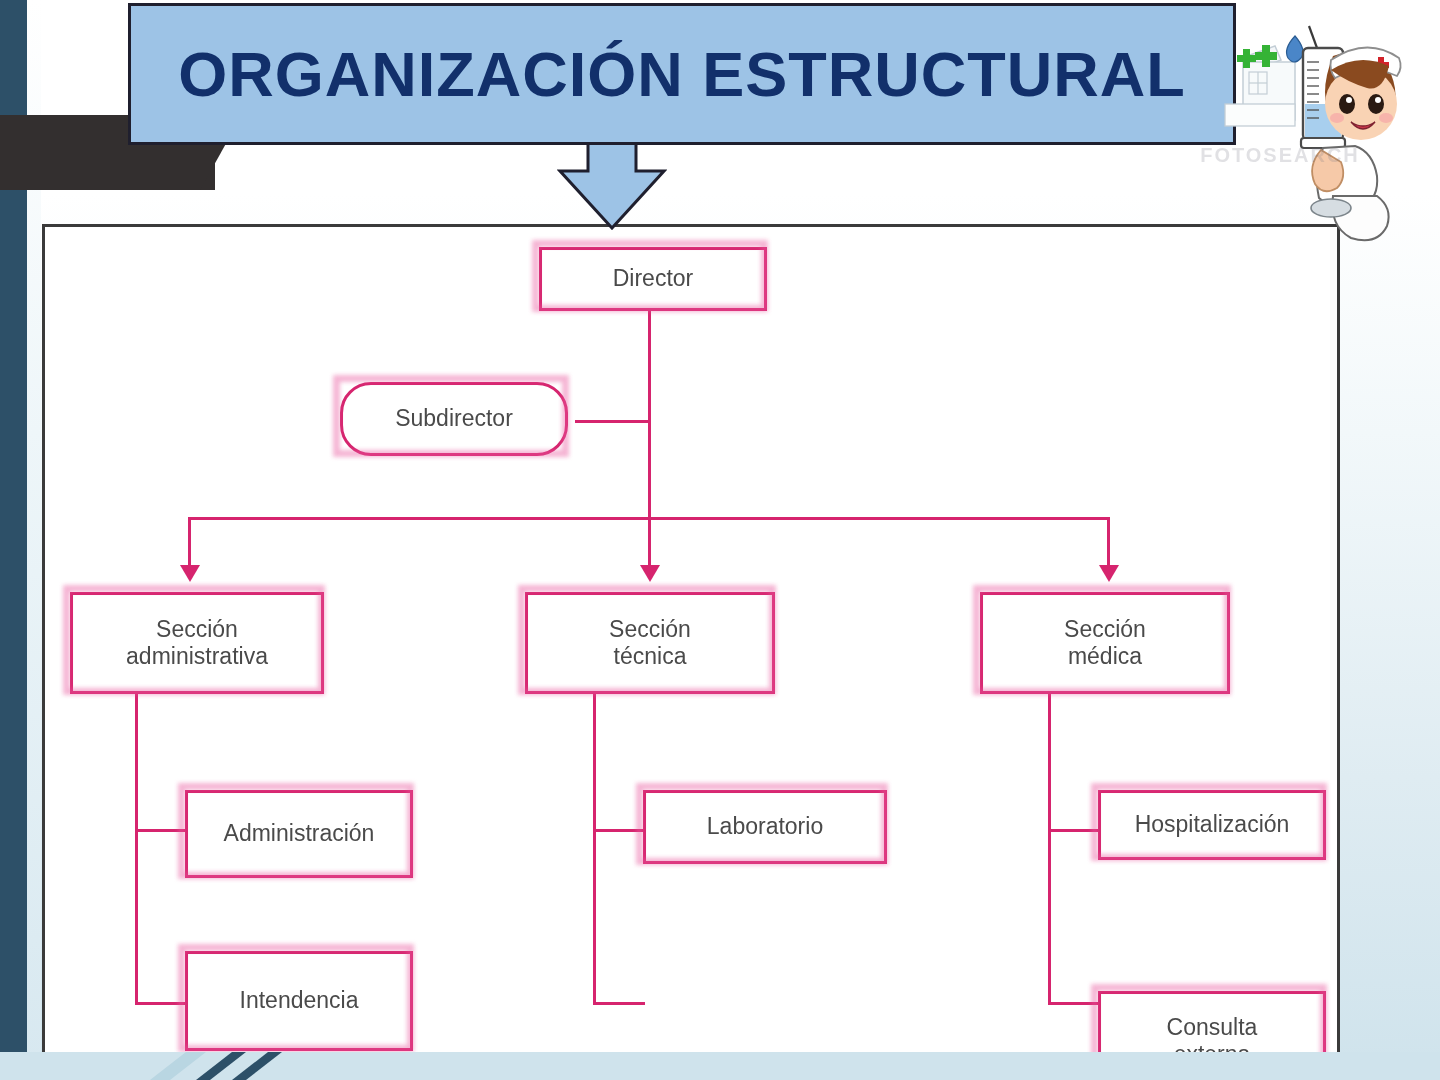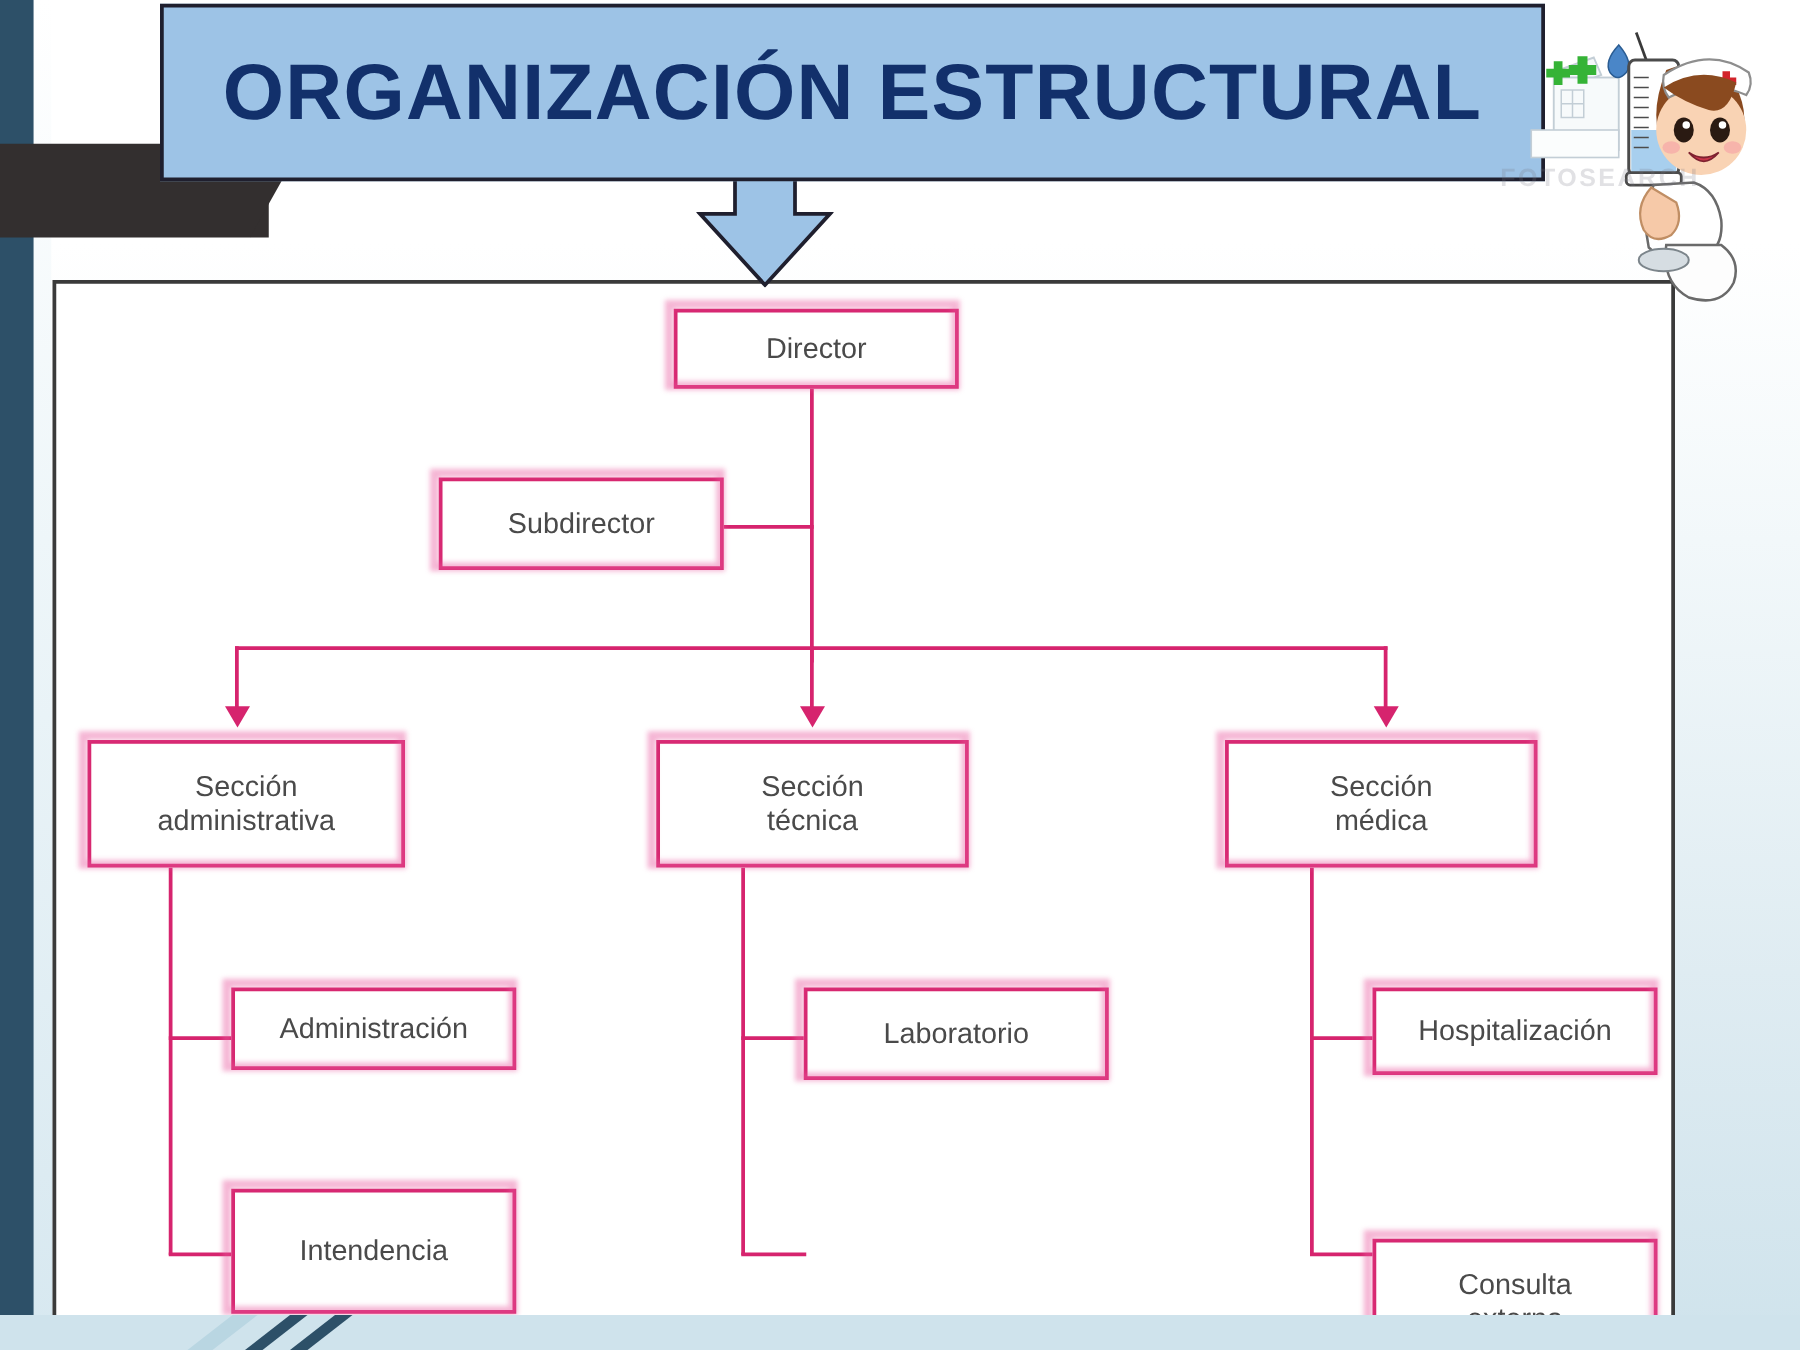--- a/index.html
+++ b/index.html
@@ -94,21 +94,21 @@
     text-align: center;
     font-size: 31px;
     font-weight: bold;
     font-style: italic;
     color: #35b336;
     letter-spacing: -1px;
     text-shadow: 1px 1px 0 #1d7a1e;
   }
   .clipart-watermark {
     position: absolute;
-    left: 10px; top: 132px;
+    left: 10px; top: 144px;
     width: 230px;
     text-align: center;
     font-size: 20px;
     font-weight: bold;
     letter-spacing: 2px;
     color: rgba(120,120,130,0.22);
   }
   .clipart-svg { position: absolute; left: 0; top: 0; }
 
   
@@ -290,40 +290,40 @@
       <div class="hline" style="left:548px; top:775px; width:52px;"></div>
 
       <div class="vline" style="left:1003px; top:467px; height:310px;"></div>
       <div class="hline" style="left:1003px; top:602px; width:52px;"></div>
       <div class="hline" style="left:1003px; top:775px; width:52px;"></div>
 
       <div class="node" style="left:494px; top:20px; width:228px; height:64px;">
         <span class="label">Director</span>
       </div>
 
-      <div class="node" style="left:306px; top:155px; width:228px; height:74px;">
+      <div class="node" style="left:295px; top:155px; width:228px; height:74px;border-radius:31px;">
         <span class="label">Subdirector</span>
       </div>
 
       <div class="node" style="left:25px; top:365px; width:254px; height:102px; flex-direction:column;">
         <span class="label">Sección</span>
         <span class="label">administrativa</span>
       </div>
 
       <div class="node" style="left:480px; top:365px; width:250px; height:102px; flex-direction:column;">
         <span class="label">Sección</span>
         <span class="label">técnica</span>
       </div>
 
       <div class="node" style="left:935px; top:365px; width:250px; height:102px; flex-direction:column;">
         <span class="label">Sección</span>
         <span class="label">médica</span>
       </div>
 
-      <div class="node" style="left:140px; top:563px; width:228px; height:66px;">
+      <div class="node" style="left:140px; top:563px; width:228px; height:88px;">
         <span class="label">Administración</span>
       </div>
 
       <div class="node" style="left:140px; top:724px; width:228px; height:100px;">
         <span class="label">Intendencia</span>
       </div>
 
       <div class="node" style="left:598px; top:563px; width:244px; height:74px;">
         <span class="label">Laboratorio</span>
       </div>

